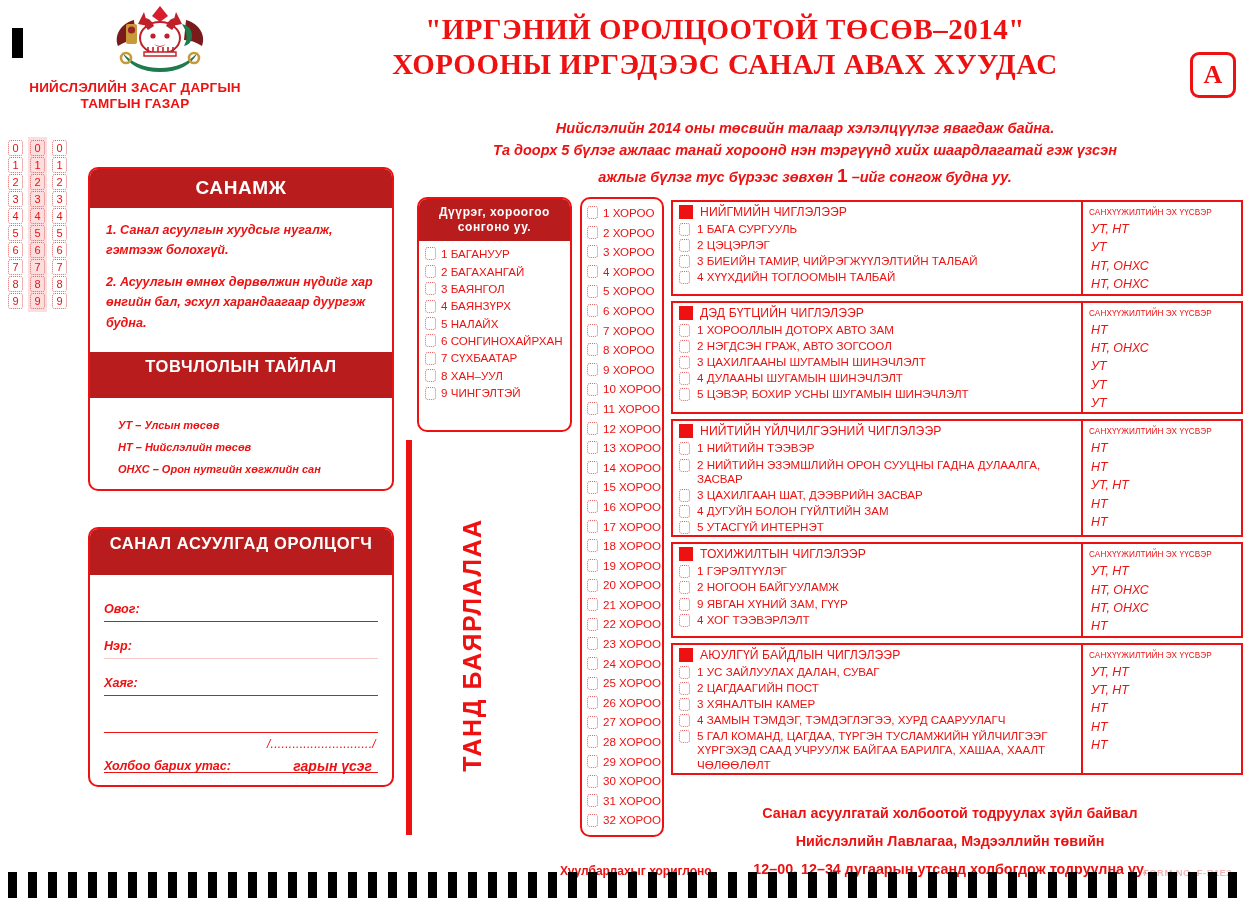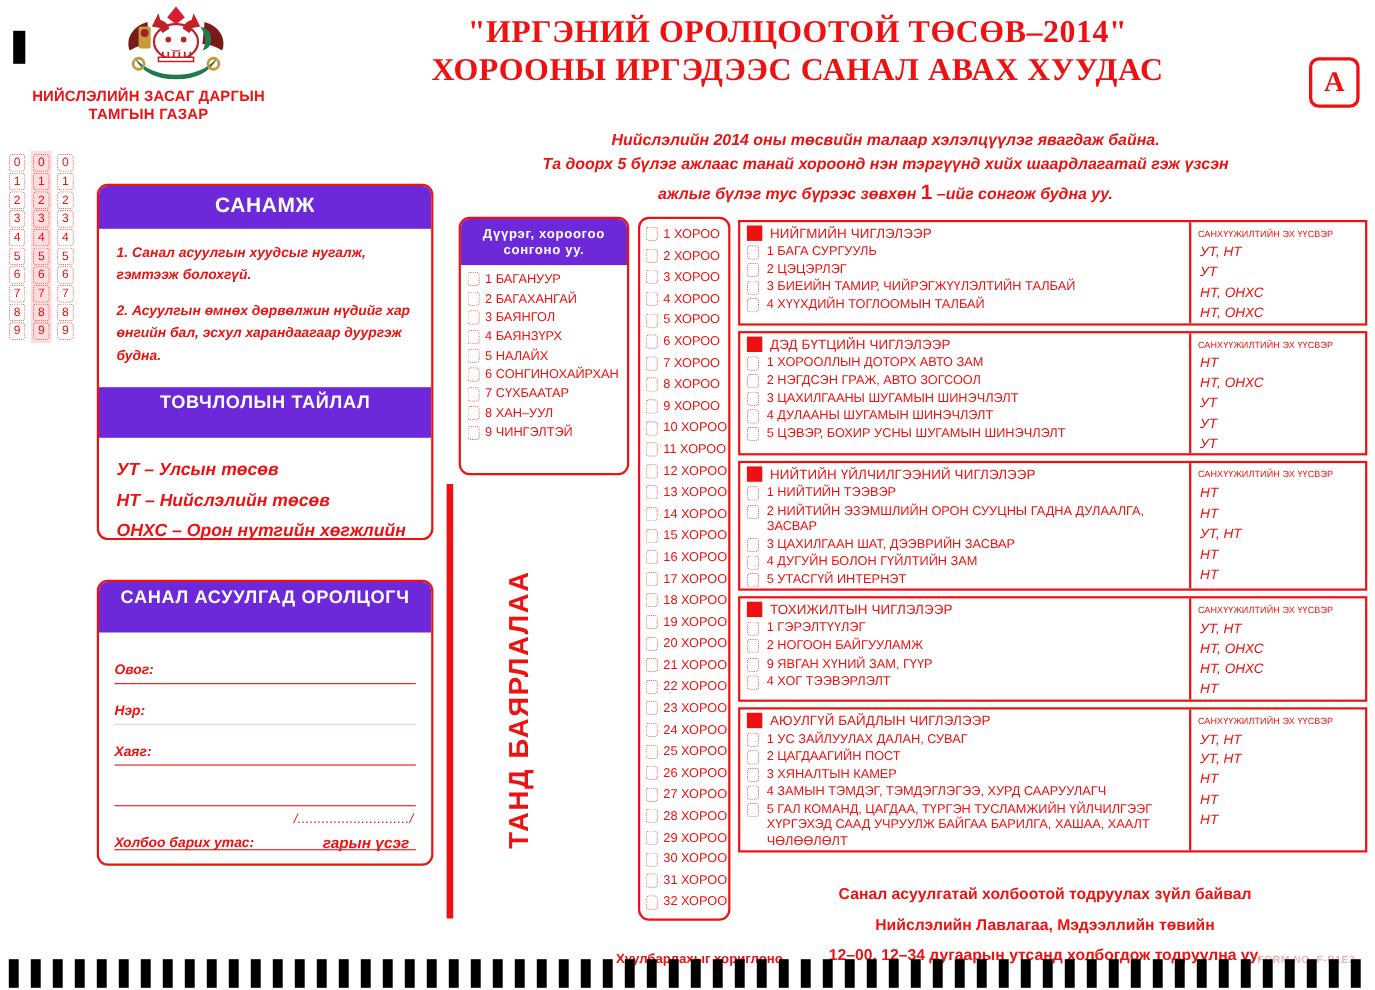--- a/index.html
+++ b/index.html
@@ -84,34 +84,34 @@
   
   .card {
     border: 2px solid #ee1111; border-radius: 10px;
     background: #fff; overflow: hidden;
   }
   #sanamj-card {
     position: absolute; left: 88px; top: 167px;
     width: 306px; height: 324px;
   }
   .card-head {
-    background: #6d28d9; color: #fff;
+    background: #b91c1c; color: #fff;
     font-weight: bold; font-size: 19px;
     text-align: center; padding: 8px 0 9px;
     letter-spacing: .6px;
   }
   .card-head.sub { font-size: 16.5px; padding: 5px 0 22px; }
   .card-body { padding: 12px 16px 8px; }
   .note-item {
     color: #ee1111; font-style: italic; font-weight: bold;
     font-size: 12.6px; line-height: 1.62; margin-bottom: 11px;
   }
   .legend-item {
     color: #ee1111; font-style: italic; font-weight: bold;
-    font-size: 16px; line-height: 1.1; margin: 9px 0 10px;
+    font-size: 11px; line-height: 1.1; margin: 9px 12px 10px;
   }
 
   
   #participant-card {
     position: absolute; left: 88px; top: 527px;
     width: 306px; height: 260px;
   }
   .field-row {
     position: relative; height: 37px;
     border-bottom: 1.4px solid #ee1111;

